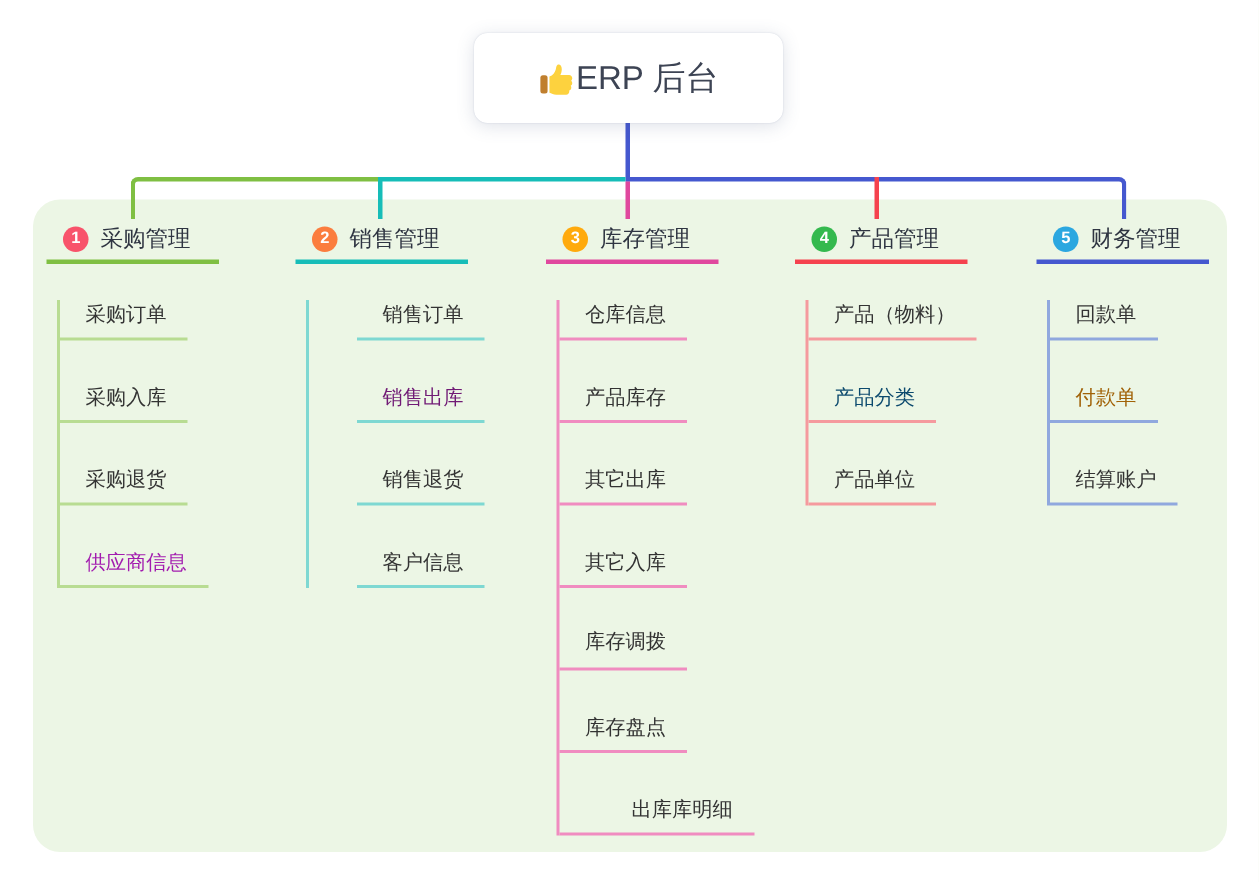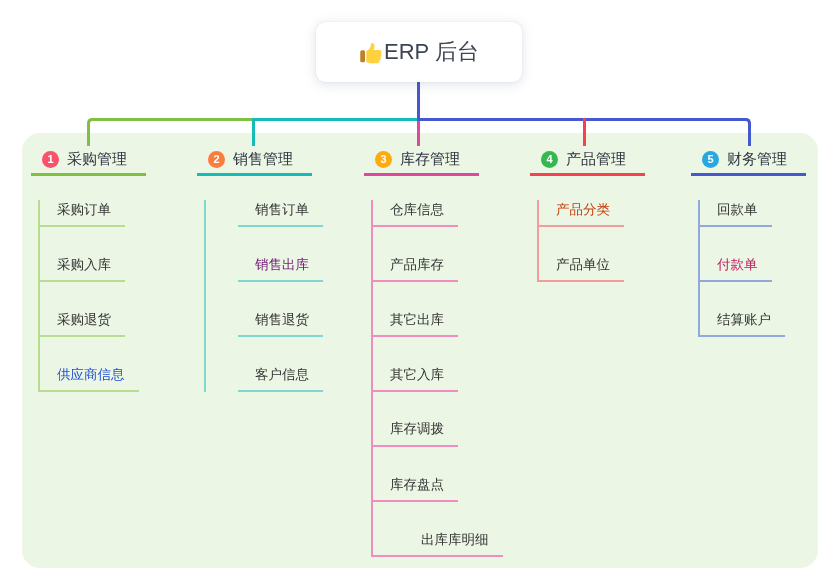--- a/index.html
+++ b/index.html
@@ -73,21 +73,21 @@
 
     <div class="branch" style="left: 31px;">
       <div class="branch-header" style="border-bottom-color: rgb(127, 191, 66);">
         <span class="badge" style="background: rgb(248, 83, 107);">1</span>
         <span class="branch-label">采购管理</span>
       </div>
       <div class="children" style="border-left-color: rgb(184, 220, 146);">
         <div class="child" style="border-bottom-color: rgb(184, 220, 146); color: rgb(51, 51, 51);">采购订单</div>
         <div class="child" style="border-bottom-color: rgb(184, 220, 146); color: rgb(51, 51, 51);">采购入库</div>
         <div class="child" style="border-bottom-color: rgb(184, 220, 146); color: rgb(51, 51, 51);">采购退货</div>
-        <div class="child" style="border-bottom-color: rgb(184, 220, 146); color: #1d4ed8;">供应商信息</div>
+        <div class="child" style="border-bottom-color: rgb(184, 220, 146); color: #a21caf;">供应商信息</div>
       </div>
     </div>
 
     <div class="branch" style="left: 197px;">
       <div class="branch-header" style="border-bottom-color: rgb(22, 189, 184);">
         <span class="badge" style="background: rgb(251, 125, 62);">2</span>
         <span class="branch-label">销售管理</span>
       </div>
       <div class="children" style="border-left-color: rgb(126, 216, 210); padding-left: 32px;">
         <div class="child" style="border-bottom-color: rgb(126, 216, 210); color: rgb(51, 51, 51);">销售订单</div>
@@ -112,29 +112,30 @@
         <div class="child" style="border-bottom-color: rgb(240, 140, 192); color: rgb(51, 51, 51); padding-left: 48px;">出库库明细</div>
       </div>
     </div>
 
     <div class="branch" style="left: 530px;">
       <div class="branch-header" style="border-bottom-color: rgb(245, 66, 78);">
         <span class="badge" style="background: rgb(52, 185, 78);">4</span>
         <span class="branch-label">产品管理</span>
       </div>
       <div class="children" style="border-left-color: rgb(245, 154, 158);">
-        <div class="child" style="border-bottom-color: rgb(245, 154, 158); color: #c2410c;">产品分类</div>
+        <div class="child" style="border-bottom-color: rgb(245, 154, 158); color: rgb(51, 51, 51);">产品（物料）</div>
+        <div class="child" style="border-bottom-color: rgb(245, 154, 158); color: #0c4a6e;">产品分类</div>
         <div class="child" style="border-bottom-color: rgb(245, 154, 158); color: rgb(51, 51, 51);">产品单位</div>
       </div>
     </div>
 
     <div class="branch" style="left: 691px;">
       <div class="branch-header" style="border-bottom-color: rgb(69, 88, 207);">
         <span class="badge" style="background: rgb(43, 167, 224);">5</span>
         <span class="branch-label">财务管理</span>
       </div>
       <div class="children" style="border-left-color: rgb(144, 168, 222);">
         <div class="child" style="border-bottom-color: rgb(144, 168, 222); color: rgb(51, 51, 51);">回款单</div>
-        <div class="child" style="border-bottom-color: rgb(144, 168, 222); color: #be185d;">付款单</div>
+        <div class="child" style="border-bottom-color: rgb(144, 168, 222); color: #a16207;">付款单</div>
         <div class="child" style="border-bottom-color: rgb(144, 168, 222); color: rgb(51, 51, 51);">结算账户</div>
       </div>
     </div>
   </div>
 
 </body></html>

